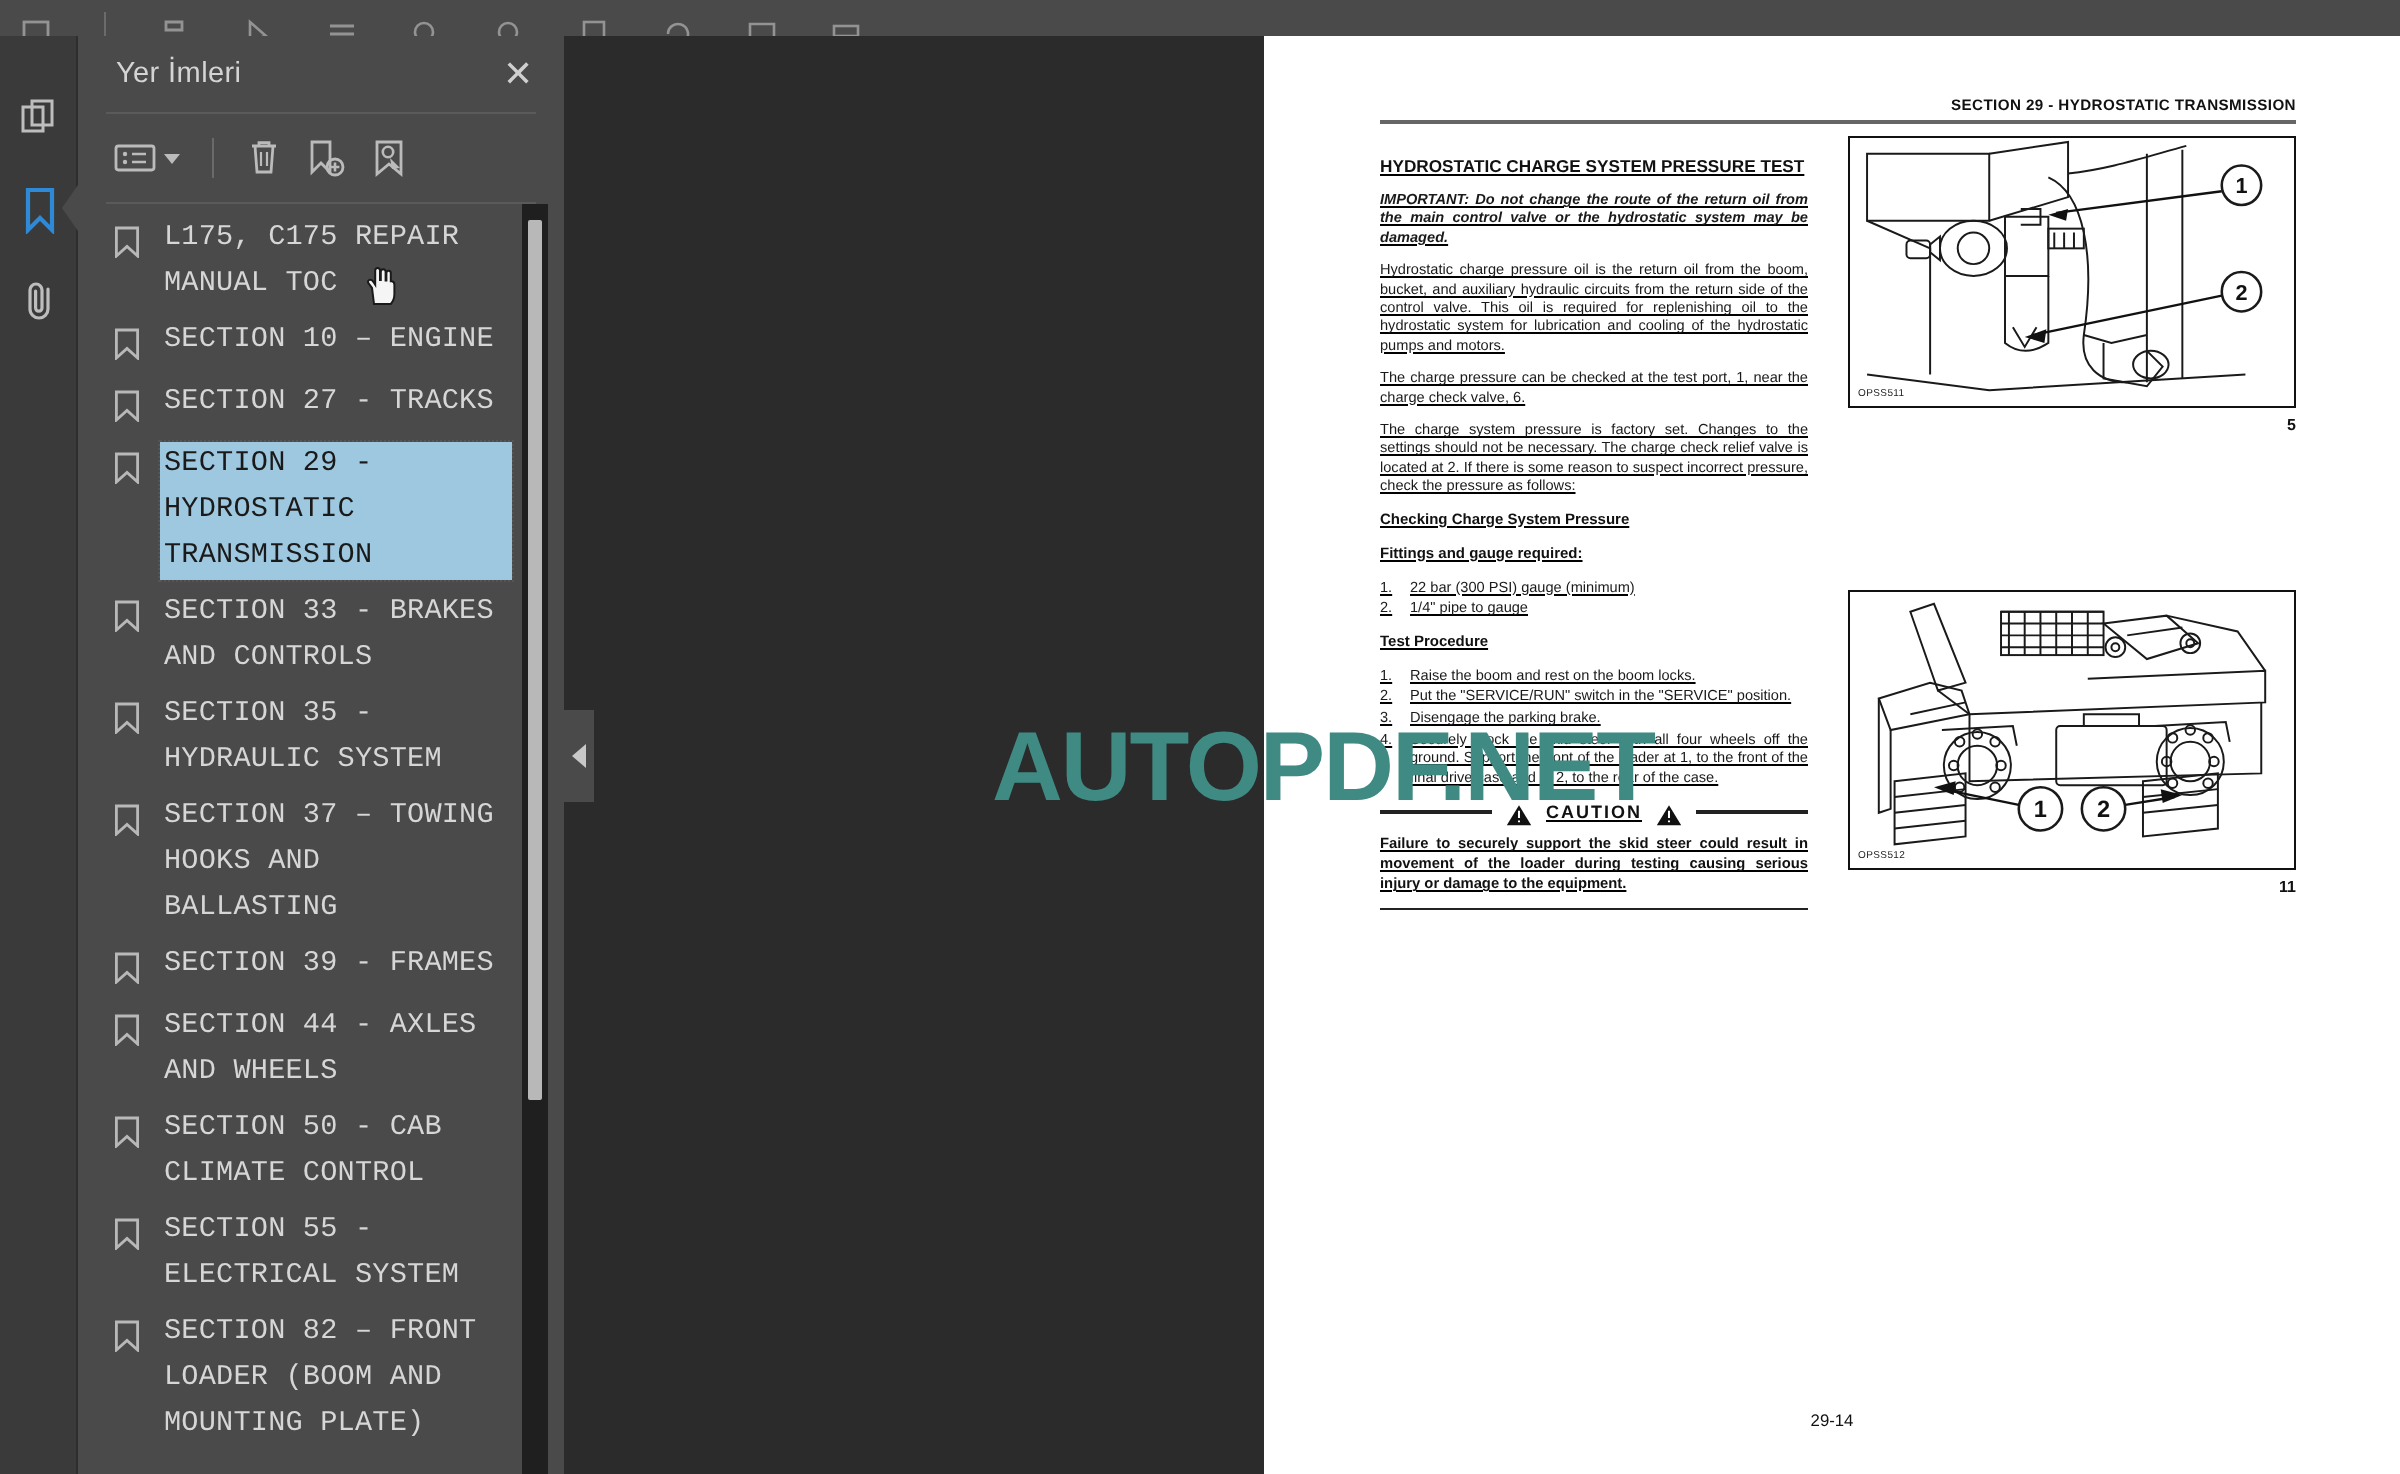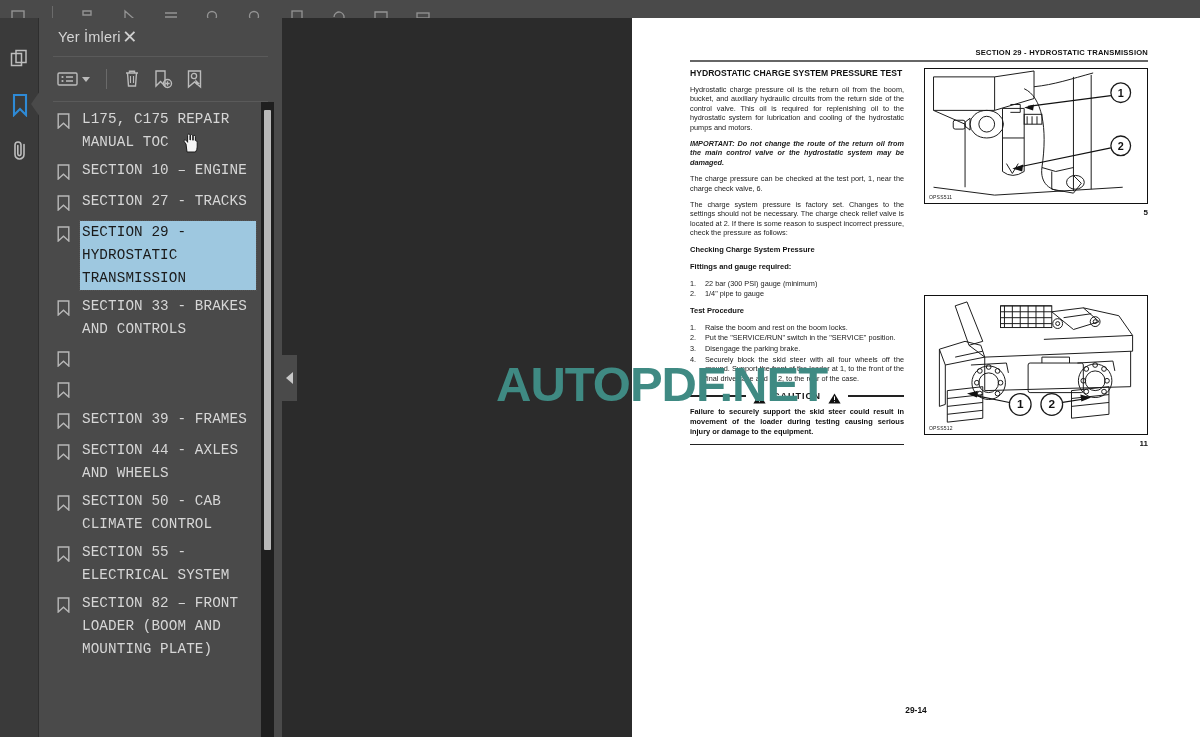--- a/index.html
+++ b/index.html
@@ -43,21 +43,21 @@
   }
 
   
   .panel {
     position: absolute; top: 18px; left: 39px; width: 243px; height: 719px;
     background: #4a4a4a;
     display: flex; flex-direction: column;
   }
   .panel-head {
     height: 38px; flex: 0 0 38px;
-    display: flex; align-items: center; 
+    display: flex; align-items: center; justify-content: space-between;
     padding: 0 14px 0 19px;
   }
   .panel-title {
     font-size: 14.5px; color: #d4d4d4; letter-spacing: .2px;
   }
   .panel-close {
     font-size: 18px; color: #d0d0d0; line-height: 1;
     width: 18px; text-align: center;
   }
   .panel-sep { height: 1px; background: #5a5a5a; margin: 0 14px; }
@@ -133,21 +133,21 @@
   }
   .pg-header-text {
     font-family: "Liberation Sans", sans-serif;
     font-size: 7.6px; font-weight: bold; color: #111; letter-spacing: .2px;
   }
   .pg-header-rule {
     margin-top: 3px; height: 1.5px; background: #666;
   }
 
   .col-left {
-    position: absolute; top: 50px; left: 58px; width: 214px;
+    position: absolute; top: 60px; left: 58px; width: 214px; text-decoration: underline;
   }
   .col-right {
     position: absolute; top: 50px; left: 292px; width: 224px;
   }
 
   .doc-h1 {
     font-size: 8.6px; font-weight: bold; color: #111;
     line-height: 11px; margin-bottom: 6px;
   }
   .doc-p {
@@ -185,21 +185,21 @@
     position: absolute; left: 4px; bottom: 3px;
     font-size: 5px; color: #222; letter-spacing: .2px;
   }
   .fig-num {
     text-align: right; font-size: 8px; font-weight: bold;
     color: #111; margin-top: 4px;
   }
   .pg-footer {
     position: absolute; bottom: 22px; left: 0; right: 0;
     text-align: center;
-    font-size: 8.4px; font-weight: bold; color: #111;
+    font-size: 8.4px; font-weight: normal; color: #111;
   }
 
   .watermark {
     position: absolute; top: 338px; left: 214px;
     font-size: 49px; font-weight: bold;
     color: #3f8a83; letter-spacing: -1px;
     white-space: nowrap; pointer-events: none;
   }
 
   .cursor { position: absolute; top: 133px; left: 182px; width: 17px; height: 21px; }
@@ -352,25 +352,27 @@
           <div class="bm-item">
             <span class="bm-flag"><svg width="13" height="16" viewBox="0 0 13 16">
                 <path d="M1.2 1h10.6v14l-5.3-4.8L1.2 15z" fill="none" stroke="#b8b8b8" stroke-width="1.4"></path>
               </svg></span>
             <span class="bm-label">SECTION 33 - BRAKES AND CONTROLS</span>
           </div>
           <div class="bm-item">
             <span class="bm-flag"><svg width="13" height="16" viewBox="0 0 13 16">
                 <path d="M1.2 1h10.6v14l-5.3-4.8L1.2 15z" fill="none" stroke="#b8b8b8" stroke-width="1.4"></path>
               </svg></span>
-          </div>
-          <div class="bm-item">
-            <span class="bm-flag"><svg width="13" height="16" viewBox="0 0 13 16">
-                <path d="M1.2 1h10.6v14l-5.3-4.8L1.2 15z" fill="none" stroke="#b8b8b8" stroke-width="1.4"></path>
-              </svg></span>
+            <span class="bm-label">SECTION 35 - HYDRAULIC SYSTEM</span>
+          </div>
+          <div class="bm-item">
+            <span class="bm-flag"><svg width="13" height="16" viewBox="0 0 13 16">
+                <path d="M1.2 1h10.6v14l-5.3-4.8L1.2 15z" fill="none" stroke="#b8b8b8" stroke-width="1.4"></path>
+              </svg></span>
+            <span class="bm-label">SECTION 37 – TOWING HOOKS AND BALLASTING</span>
           </div>
           <div class="bm-item">
             <span class="bm-flag"><svg width="13" height="16" viewBox="0 0 13 16">
                 <path d="M1.2 1h10.6v14l-5.3-4.8L1.2 15z" fill="none" stroke="#b8b8b8" stroke-width="1.4"></path>
               </svg></span>
             <span class="bm-label">SECTION 39 - FRAMES</span>
           </div>
           <div class="bm-item">
             <span class="bm-flag"><svg width="13" height="16" viewBox="0 0 13 16">
                 <path d="M1.2 1h10.6v14l-5.3-4.8L1.2 15z" fill="none" stroke="#b8b8b8" stroke-width="1.4"></path>
@@ -410,22 +412,22 @@
     <div class="page">
       <div class="page-inner">
 
         <div class="pg-header">
           <div class="pg-header-text">SECTION 29 - HYDROSTATIC TRANSMISSION</div>
           <div class="pg-header-rule"></div>
         </div>
 
         <div class="col-left">
           <div class="doc-h1">HYDROSTATIC CHARGE SYSTEM PRESSURE TEST</div>
+          <div class="doc-p ital">IMPORTANT: Do not change the route of the return oil from the main control valve or the hydrostatic system may be damaged.</div>
           <div class="doc-p">Hydrostatic charge pressure oil is the return oil from the boom, bucket, and auxiliary hydraulic circuits from the return side of the control valve. This oil is required for replenishing oil to the hydrostatic system for lubrication and cooling of the hydrostatic pumps and motors.</div>
-          <div class="doc-p ital">IMPORTANT: Do not change the route of the return oil from the main control valve or the hydrostatic system may be damaged.</div>
           <div class="doc-p">The charge pressure can be checked at the test port, 1, near the charge check valve, 6.</div>
           <div class="doc-p">The charge system pressure is factory set. Changes to the settings should not be necessary. The charge check relief valve is located at 2. If there is some reason to suspect incorrect pressure, check the pressure as follows:</div>
           <div class="doc-b">Checking Charge System Pressure</div>
           <div class="doc-b">Fittings and gauge required:</div>
           <ol class="doc-ol" id="fittings-list">
               <li>
                 <span class="num">1.</span>
                 <span class="txt">22 bar (300 PSI) gauge (minimum)</span>
               </li>
               <li>

